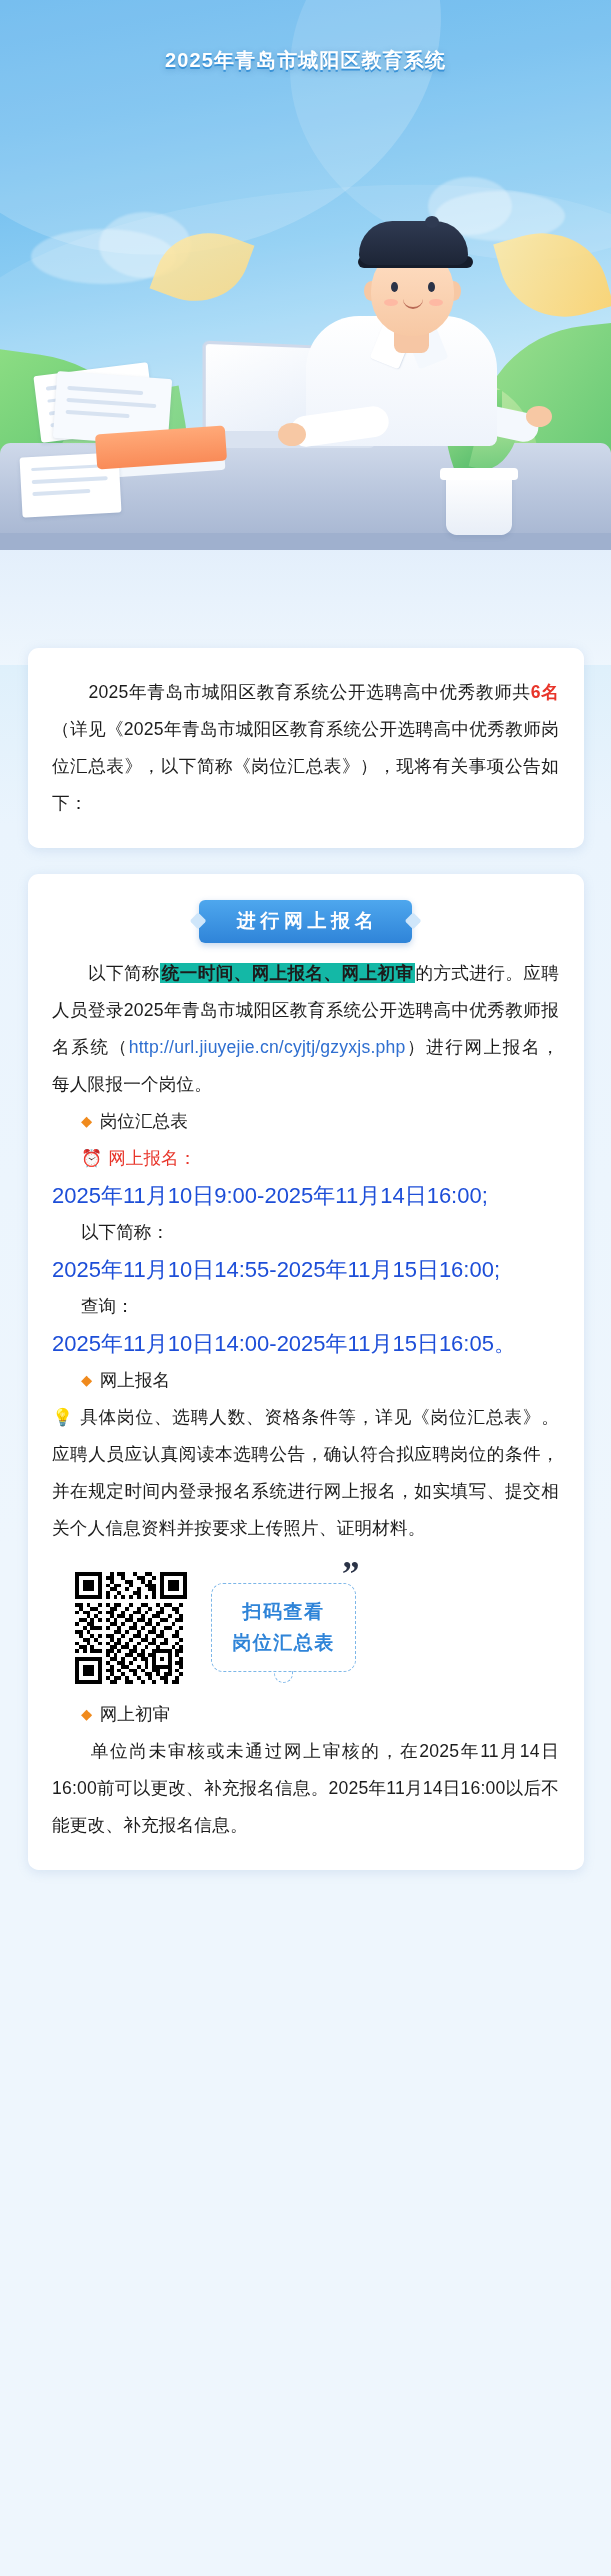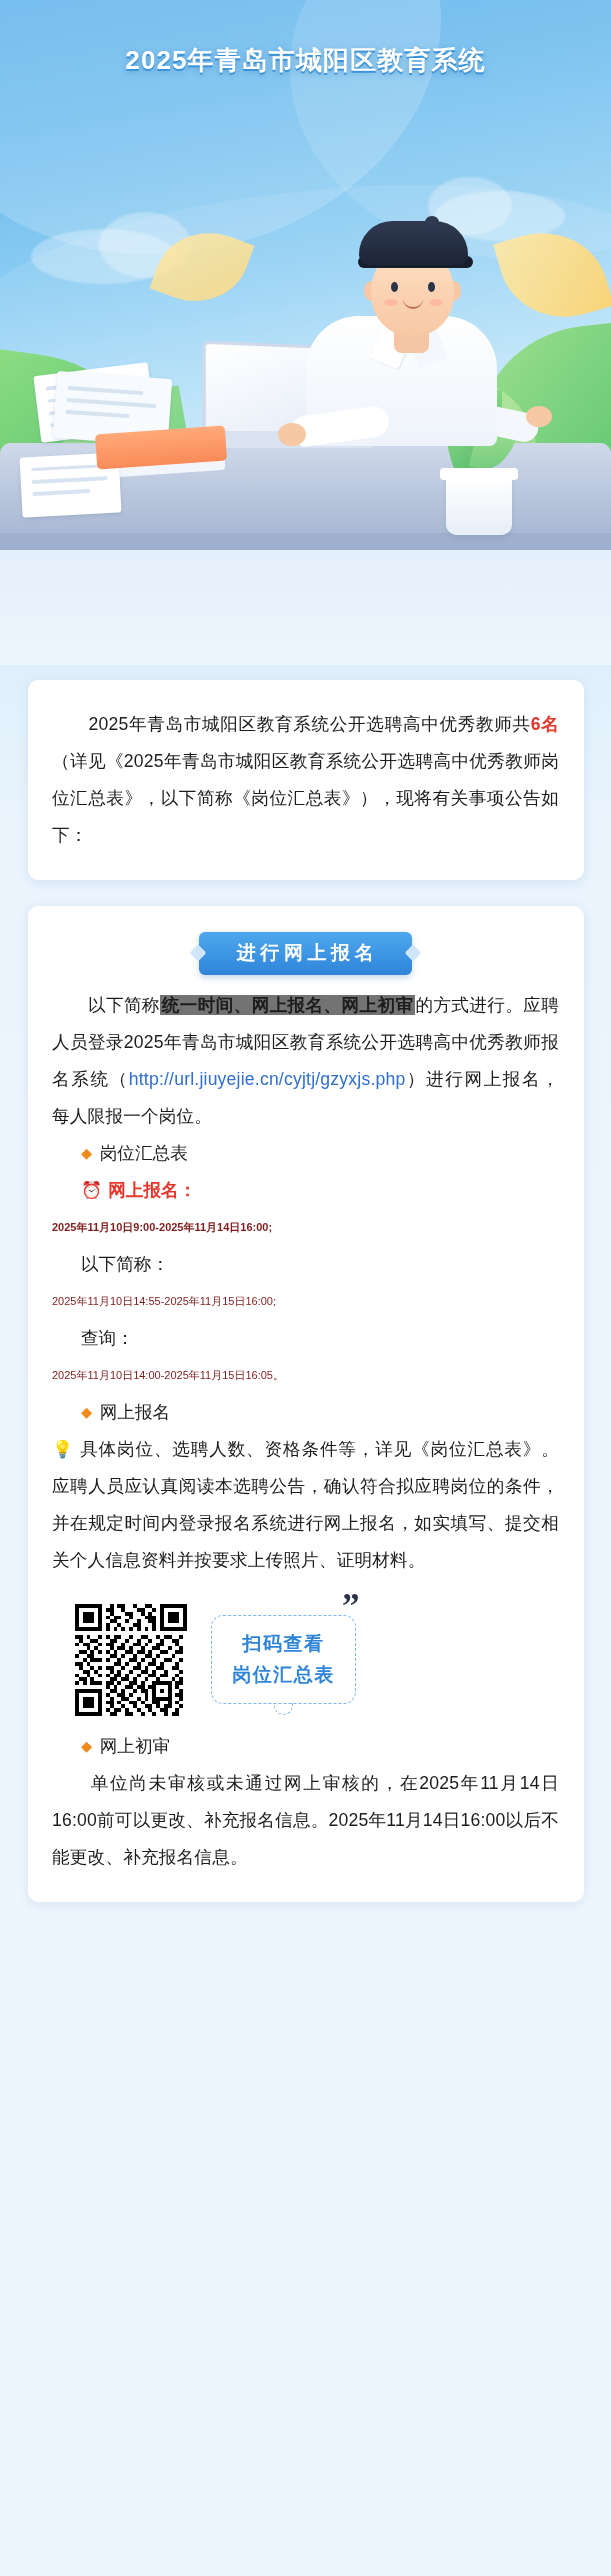--- a/index.html
+++ b/index.html
@@ -78,21 +78,21 @@
   .leafG { left: 160px;  top: 229px; width: 84px; height: 76px; background: linear-gradient(135deg,#ffe9a6,#ffd97f); border-radius: 70% 0 70% 0; transform: rotate(20deg); opacity:.85;}
 
   
   .title-wrap {
     position: absolute;
     left: 0; right: 0; top: 40px;
     text-align: center;
     z-index: 20;
   }
   .title-line {
-    font-size: 26px;
+    font-size: 20px;
     font-weight: bold;
     color: #ffffff;
     letter-spacing: 1.1px;
     line-height: 40px;
     text-shadow: 0 1.5px 0 #3a93d8, 0 2.3px 6.1px rgba(20,80,140,0.35);
     font-family: "Liberation Sans", "DejaVu Sans", sans-serif;
   }
 
   
   .desk {
@@ -287,42 +287,41 @@
     background:#f7c8a4;
     border-radius: 50%;
   }
 
   
   .content {
     position: relative;
     z-index: 30;
     width: 611px;
     padding: 0 27.5px 53px 27.5px;
-    margin-top: 32px;
   }
   .card {
     background: #ffffff;
     border-radius: 10.7px;
     box-shadow: 0 2.3px 10.7px rgba(110,150,200,0.18);
     padding: 26px 24.5px 26px 24.5px;
     margin-bottom: 26px;
   }
   .card.first { margin-top: -17px; }
 
   p.body {
     font-size: 17.6px;
     line-height: 37px;
     color: #1c1c1c;
     text-align: justify;
     letter-spacing: 0.2px;
   }
-  .red { color: #e8352a; font-weight: bold; }
+  .red { color: #e8352a; }
   .red-b { color: #e8352a; font-weight: bold; }
   .hl {
-    background: #737373;
+    background: #14b8a6;
     color: #1c1c1c;
     font-weight: bold;
     padding: 0 2px;
   }
   .link { color: #2f6fd0; }
 
   
   .banner-wrap { text-align: center; margin-bottom: 12.2px; }
   .banner {
     display: inline-block;
@@ -367,23 +366,23 @@
   .clock-ico { margin-right: 6.1px; font-size: 17px; }
   .bulb-ico { margin-right: 6.1px; font-size: 17px; }
 
   .sub-line {
     font-size: 17.6px;
     line-height: 37px;
     color: #1c1c1c;
     padding-left: 29px;
   }
   .plain-line {
-    font-size: 11px;
+    font-size: 22px;
     line-height: 37px;
-    color: #7f1d1d;
+    color: #1d4ed8;
   }
 
   
   .qr-block {
     display: flex;
     align-items: center;
     gap: 20px;
     margin: 20px 0 7.6px 18.3px;
   }
   .qr {

